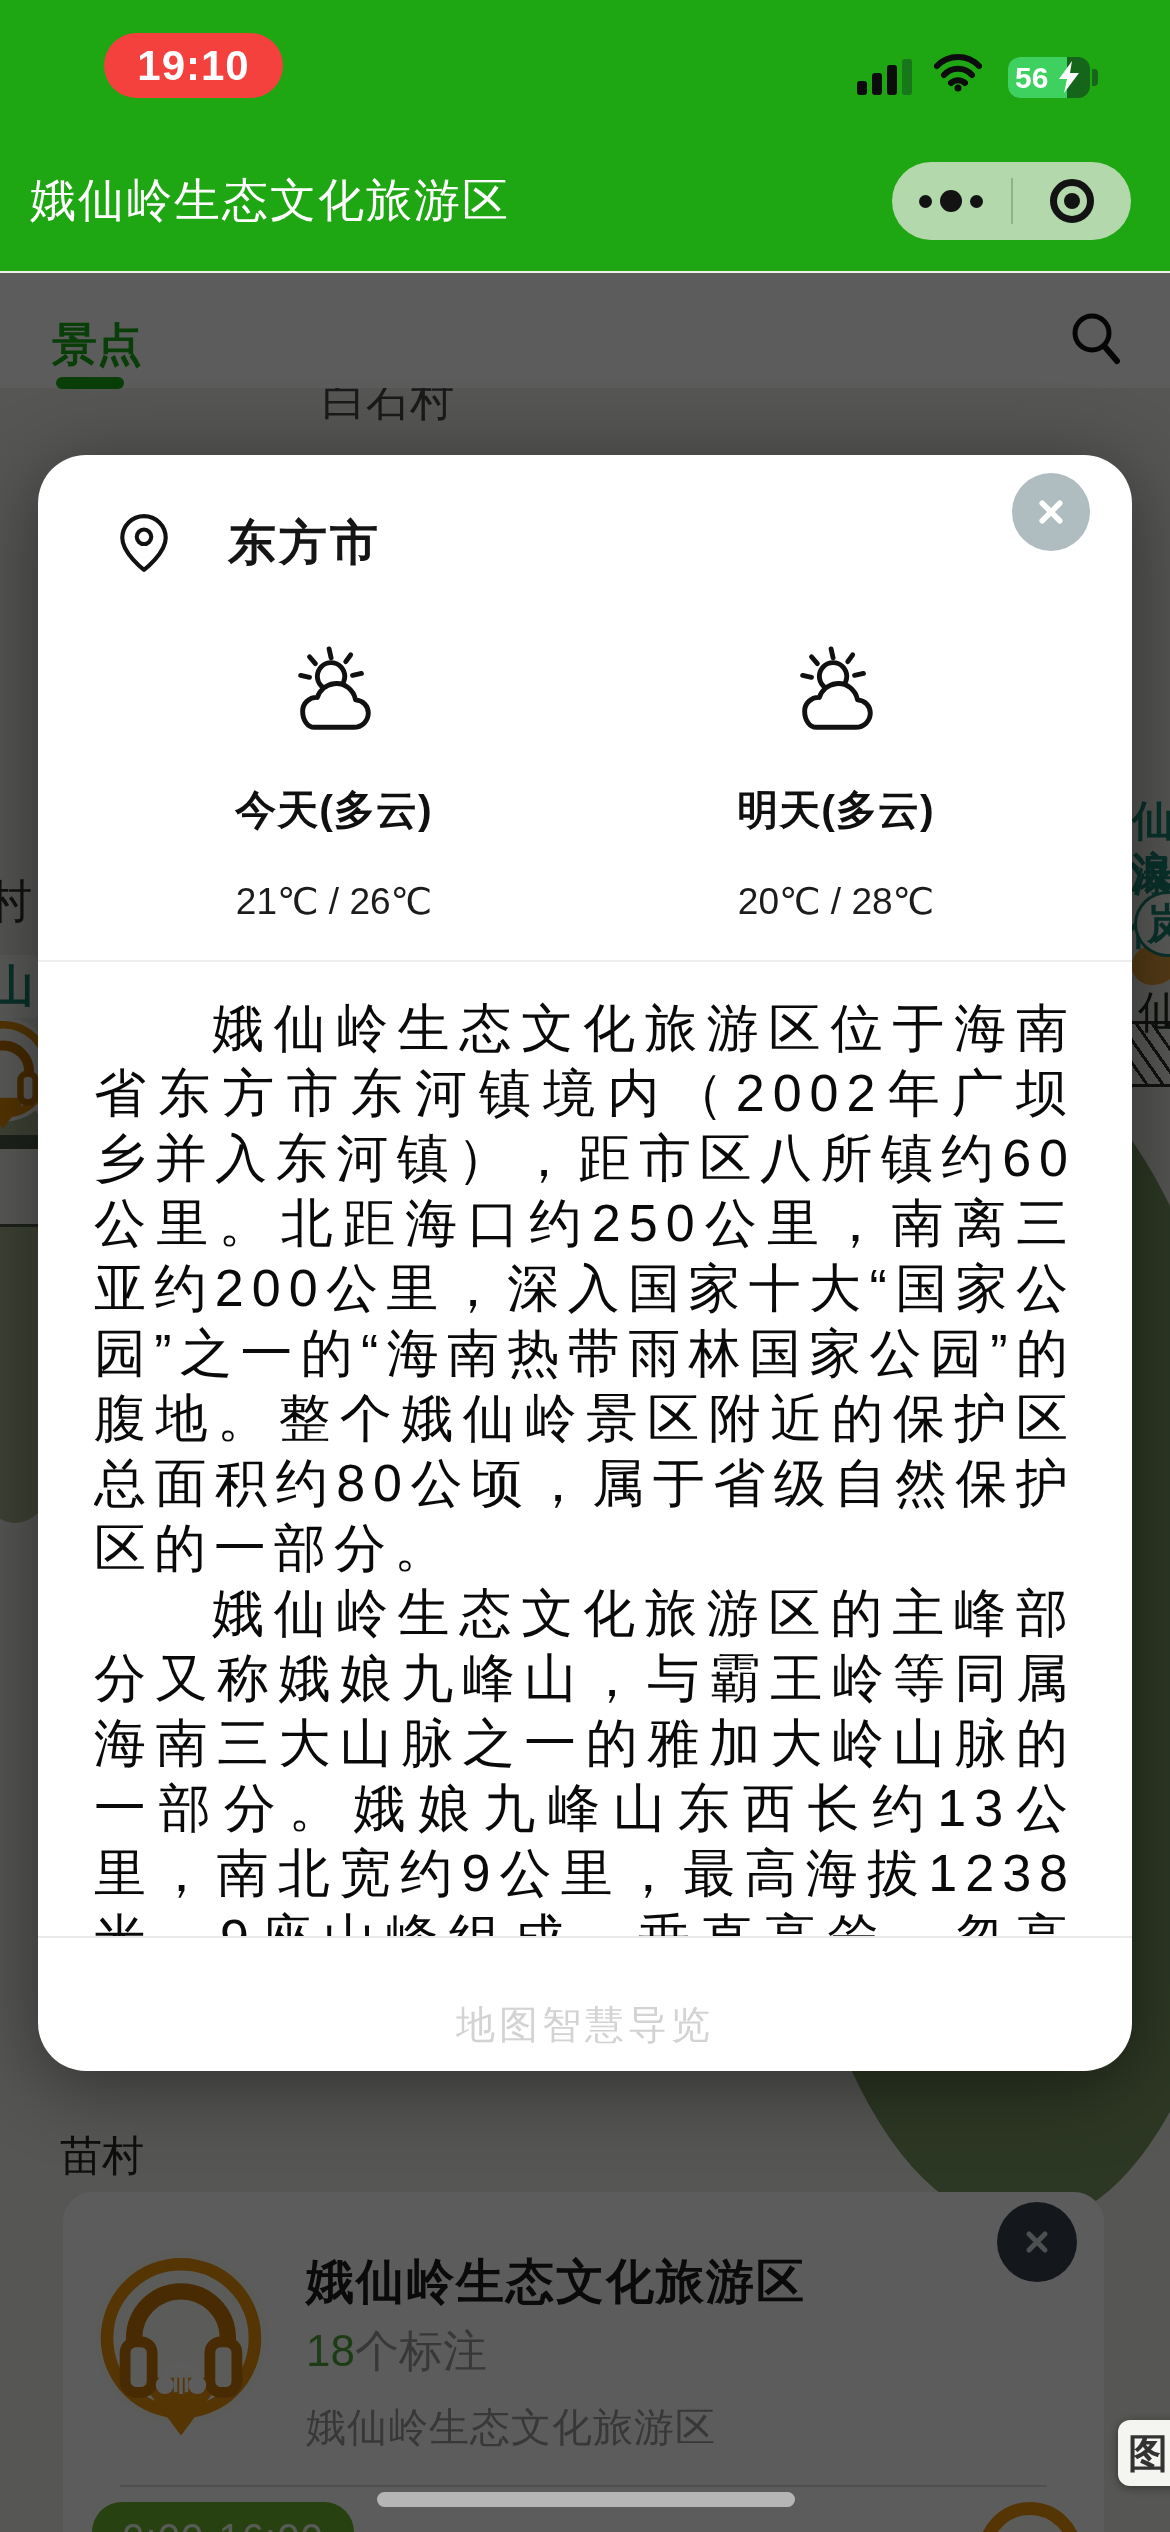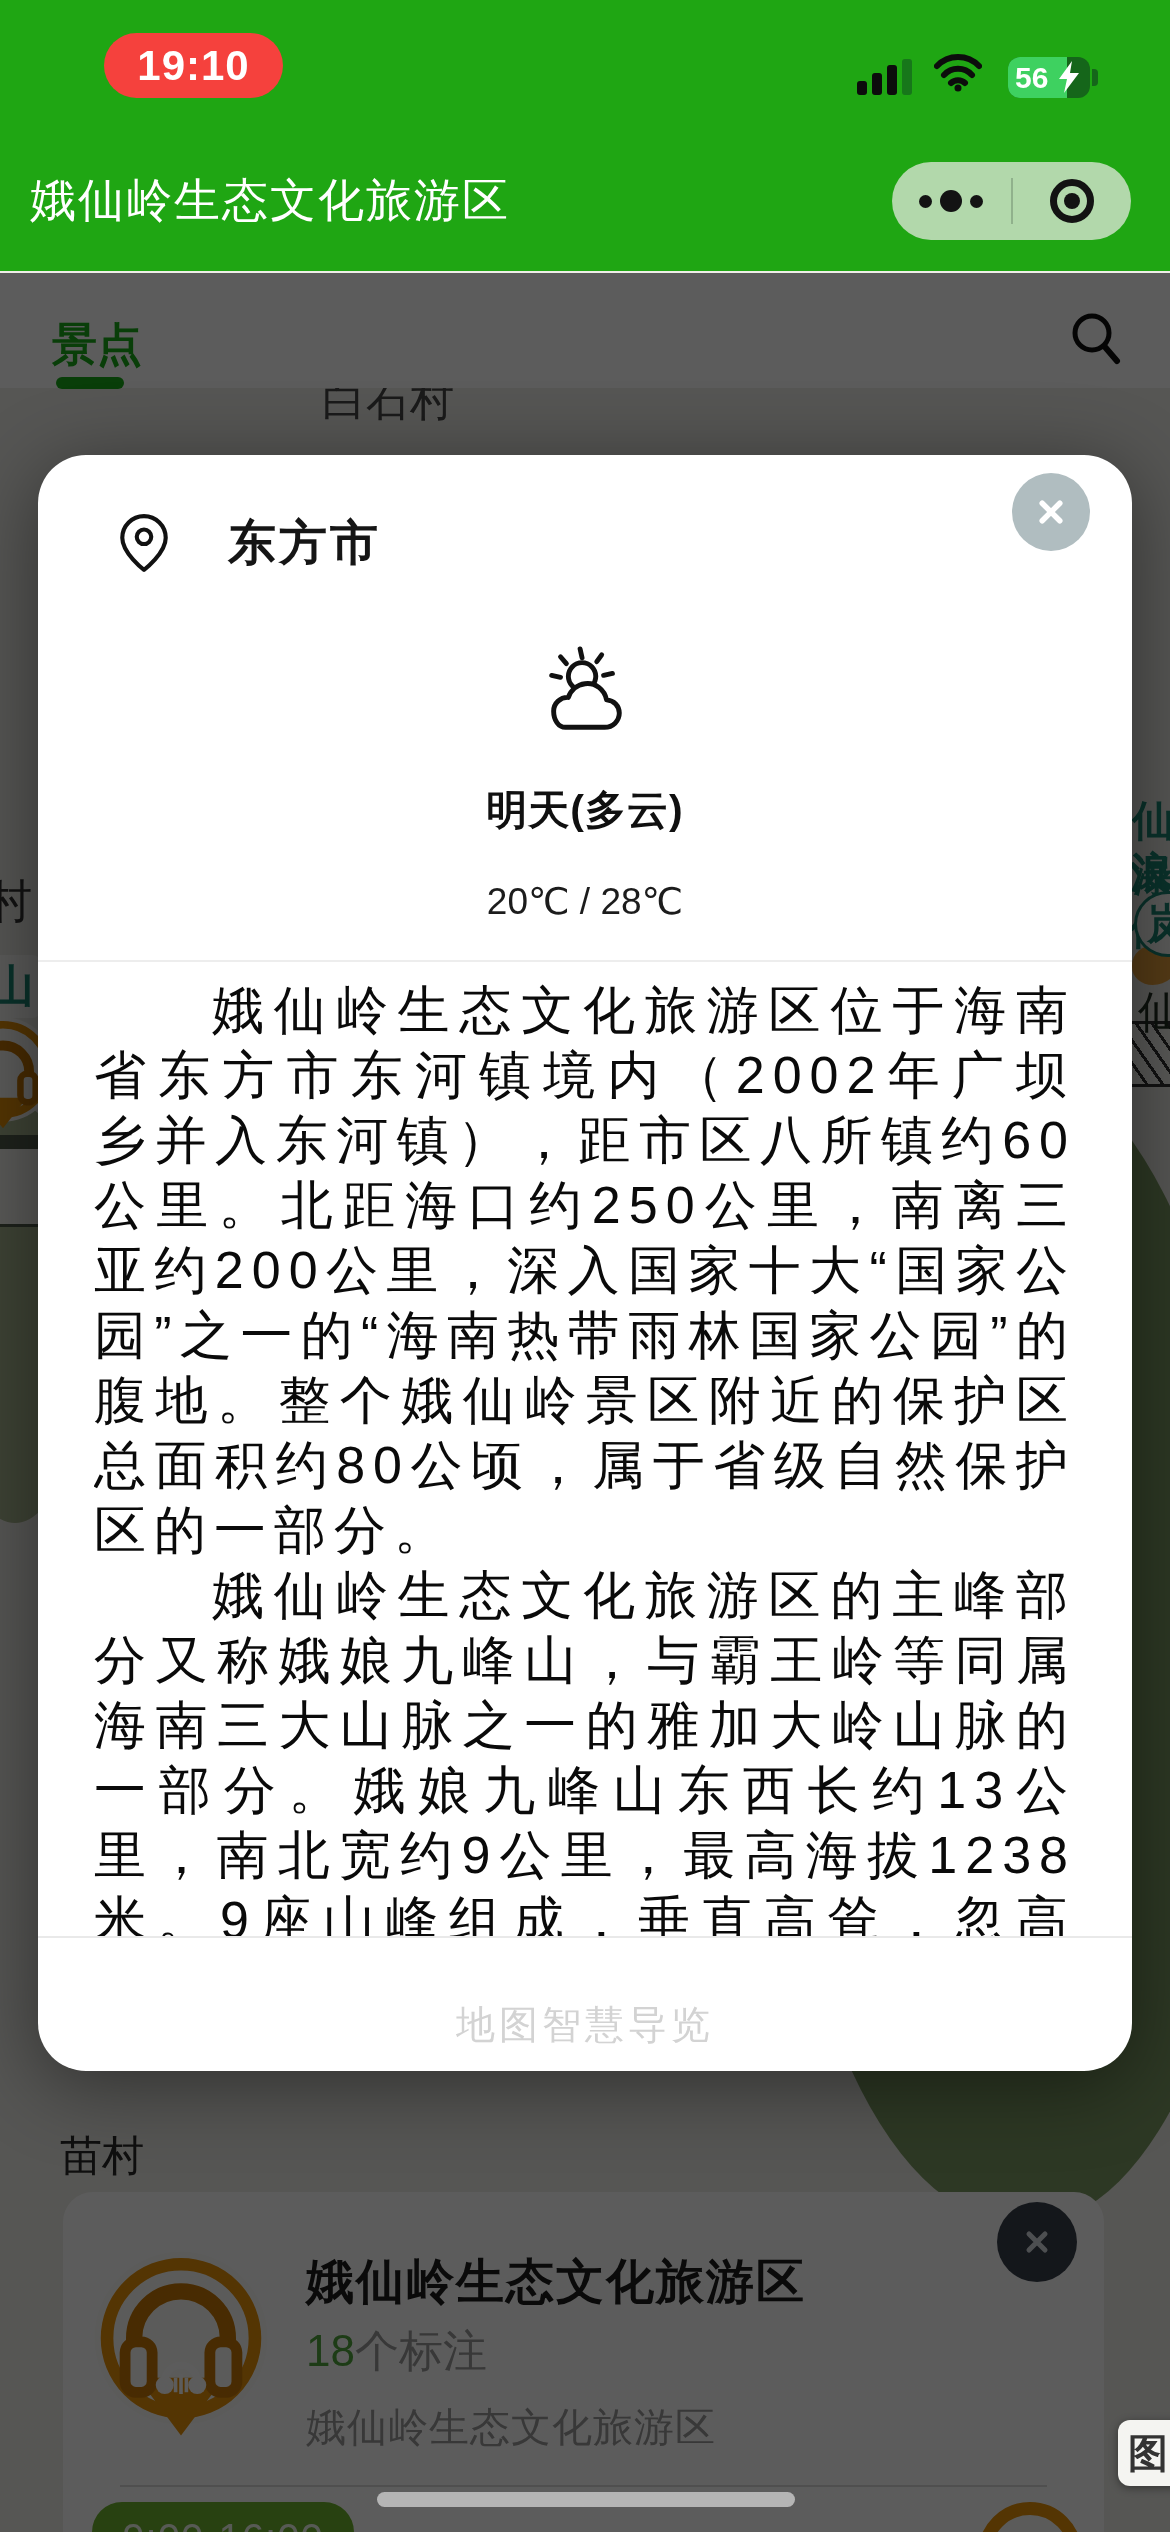--- a/index.html
+++ b/index.html
@@ -86,21 +86,21 @@
          z-index:60;box-shadow:0 14px 80px rgba(0,0,0,.45);}
   .m-close{position:absolute;right:42px;top:18px;width:78px;height:78px;border-radius:50%;background:#b0bdc0;
            display:flex;align-items:center;justify-content:center;}
   .city-row{position:absolute;left:80px;top:56px;display:flex;align-items:center;gap:26px;}
   .city{font-size:48px;font-weight:600;color:#151515;letter-spacing:3px;margin-left:32px;}
   .weather{position:absolute;left:0;top:190px;width:100%;display:flex;padding:0 45px;}
   .wcol{flex:1;display:flex;flex-direction:column;align-items:center;}
   .wlabel{margin-top:40px;font-size:41px;font-weight:700;color:#101010;letter-spacing:1px;}
   .wtemp{margin-top:42px;font-size:37px;color:#1c1c1c;}
   .m-div{position:absolute;left:0;top:505px;width:100%;height:2px;background:#ededed;}
-  .m-text{position:absolute;left:56px;right:56px;top:507px;height:974px;overflow:hidden;padding-top:16px;}
+  .m-text{position:absolute;left:56px;right:56px;top:507px;height:974px;overflow:hidden;padding-top:34px;}
   .m-text p{margin:0;font-size:52px;line-height:65px;letter-spacing:8px;color:#0a0a0a;text-indent:118px;
             text-align:justify;}
   .m-footer{position:absolute;left:0;right:0;top:1481px;bottom:0;border-top:2px solid #e9e9e9;
             display:flex;justify-content:center;}
   .watermark{margin-top:60px;font-size:39px;color:#d3d3d3;letter-spacing:4px;}
 </style>
 </head>
 <body>
 
 <div class="phone">
@@ -246,20 +246,29 @@
       <span class="city">东方市</span>
     </div>
 
     <div class="weather">
       <div class="wcol">
         <svg width="98" height="98" viewBox="0 0 100 100" fill="none" stroke="#111" stroke-width="5" stroke-linecap="round" stroke-linejoin="round">
           <path d="M47 13 L45 4 M31 19 L25 12 M62 17 L67 10 M25 33 L16 31 M69 31 L78 29"></path>
           <circle cx="47" cy="32" r="14" fill="#fff"></circle>
           <path d="M30 84 H70 C78.5 84 85 77.5 85 69.5 C85 62 79.5 56.5 72 56 C70 45.5 60.5 38 50 39.5 C42 40.5 35.5 46 33 53.5 C25 53 18 59.5 18 67.5 C18 76.5 23 84 30 84 Z" fill="#fff"></path>
         </svg>
+        <div class="wlabel">今天(多云)</div>
+        <div class="wtemp">21℃ / 26℃</div>
+      </div>
+      <div class="wcol">
+        <svg width="98" height="98" viewBox="0 0 100 100" fill="none" stroke="#111" stroke-width="5" stroke-linecap="round" stroke-linejoin="round">
+          <path d="M47 13 L45 4 M31 19 L25 12 M62 17 L67 10 M25 33 L16 31 M69 31 L78 29"></path>
+          <circle cx="47" cy="32" r="14" fill="#fff"></circle>
+          <path d="M30 84 H70 C78.5 84 85 77.5 85 69.5 C85 62 79.5 56.5 72 56 C70 45.5 60.5 38 50 39.5 C42 40.5 35.5 46 33 53.5 C25 53 18 59.5 18 67.5 C18 76.5 23 84 30 84 Z" fill="#fff"></path>
+        </svg>
         <div class="wlabel">明天(多云)</div>
         <div class="wtemp">20℃ / 28℃</div>
       </div>
     </div>
 
     <div class="m-div"></div>
 
     <div class="m-text">
       <p>娥仙岭生态文化旅游区位于海南省东方市东河镇境内（2002年广坝乡并入东河镇），距市区八所镇约60公里。北距海口约250公里，南离三亚约200公里，深入国家十大“国家公园”之一的“海南热带雨林国家公园”的腹地。整个娥仙岭景区附近的保护区总面积约80公顷，属于省级自然保护区的一部分。</p>
       <p>娥仙岭生态文化旅游区的主峰部分又称娥娘九峰山，与霸王岭等同属海南三大山脉之一的雅加大岭山脉的一部分。娥娘九峰山东西长约13公里，南北宽约9公里，最高海拔1238米。9座山峰组成，垂直高耸，忽高忽低，像一条盘在地面上的巨龙，常有云雾缭绕，超</p>

